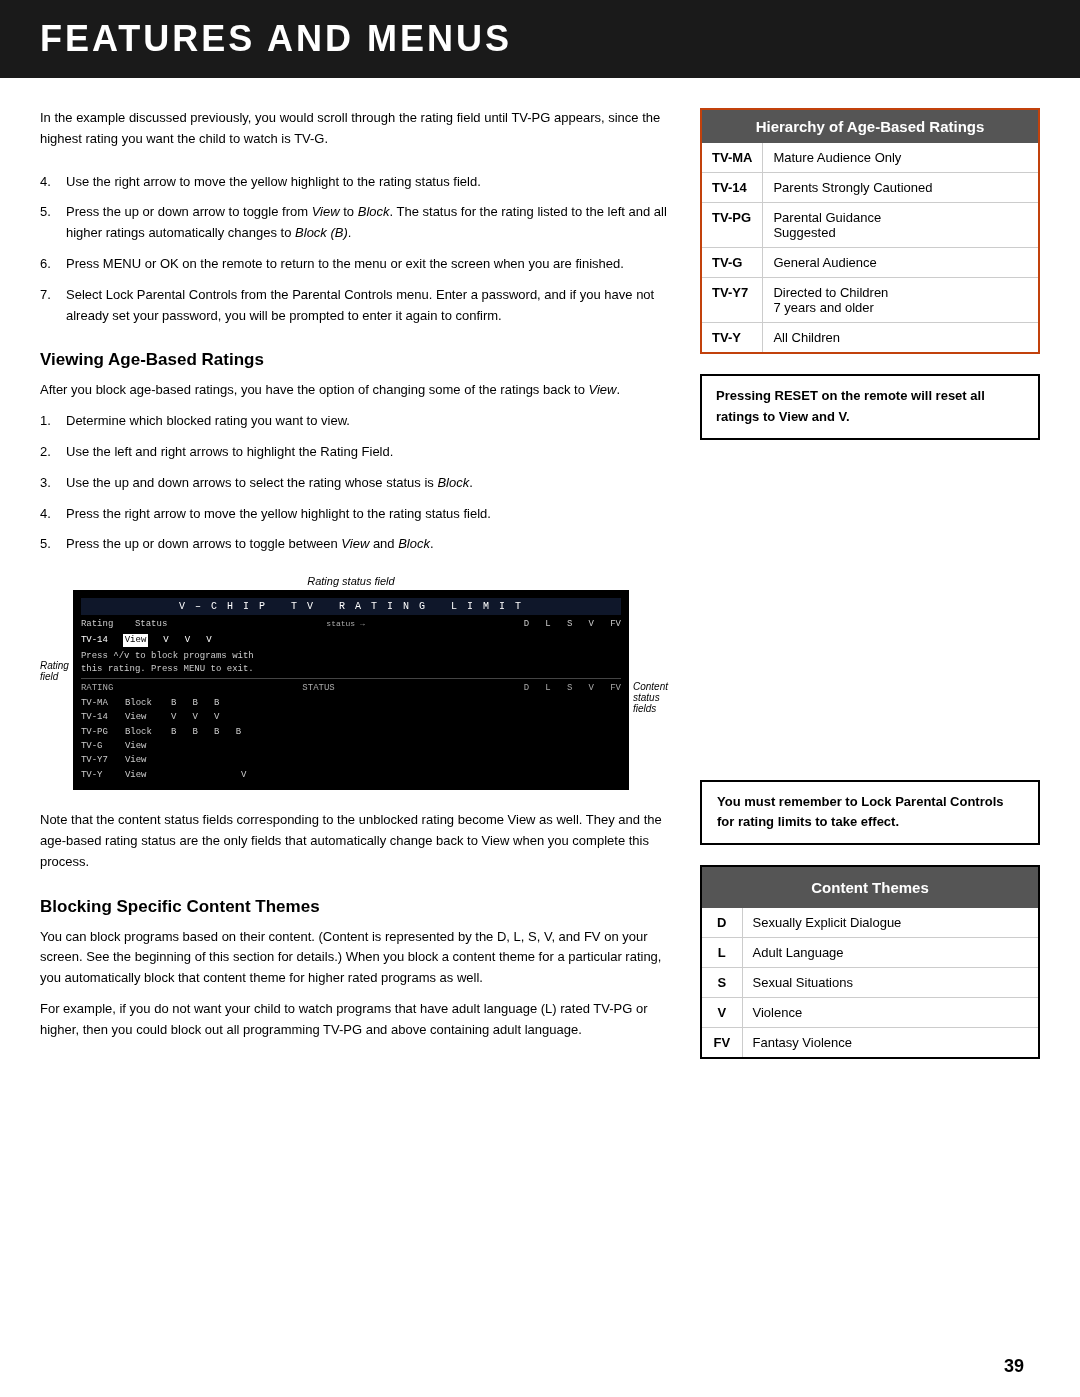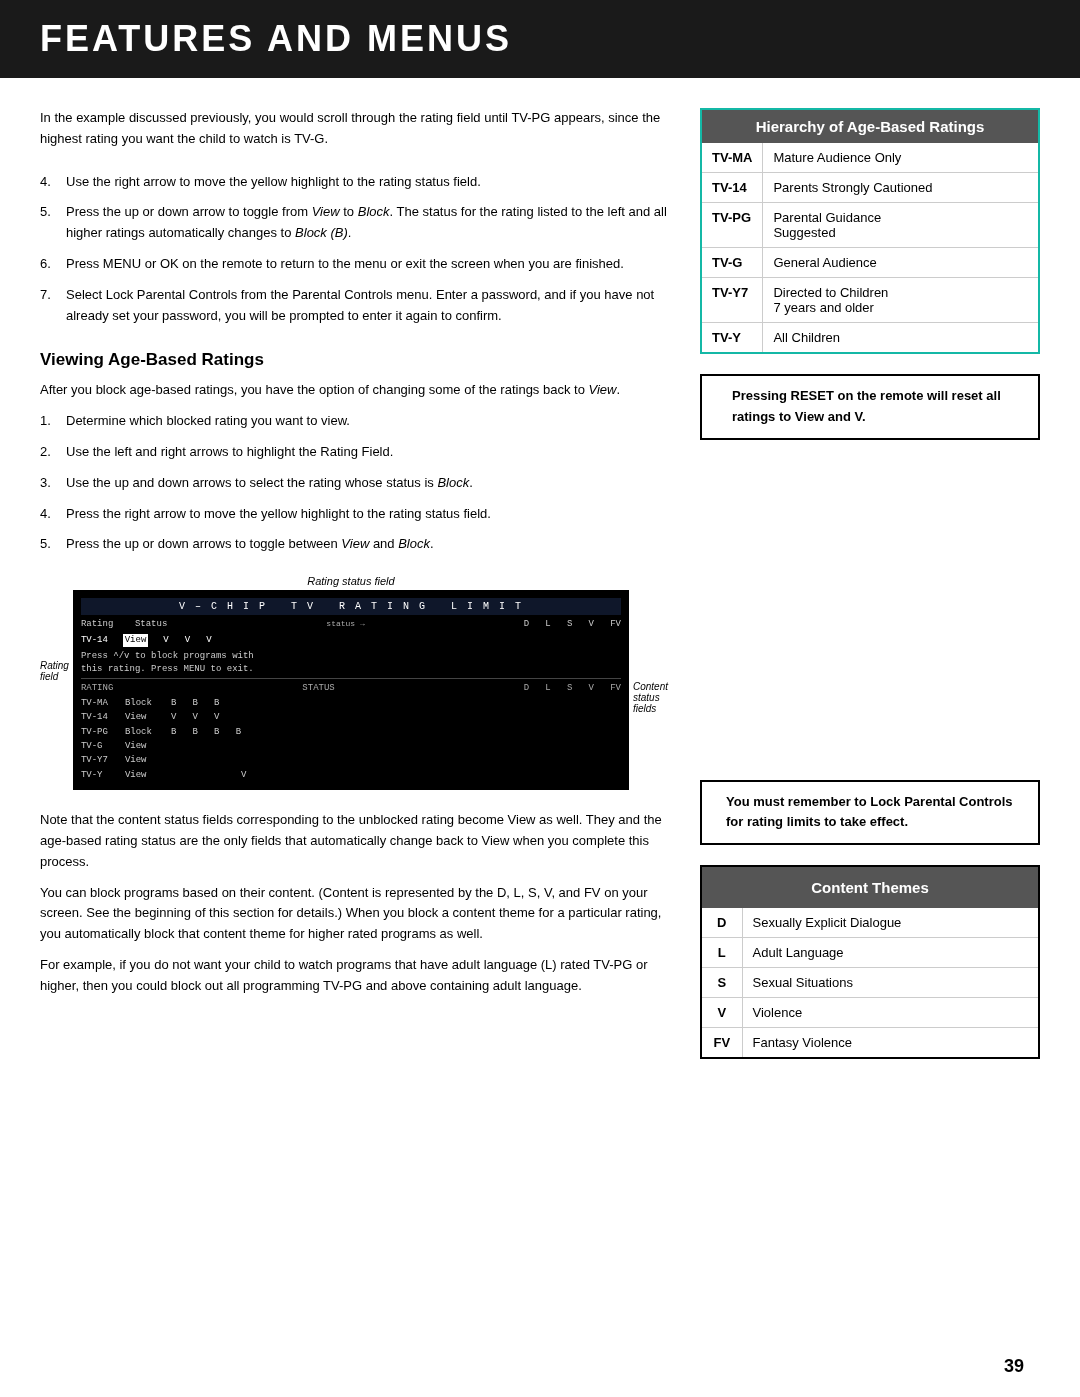--- a/index.html
+++ b/index.html
@@ -77,21 +77,21 @@
     }
 
     .section-body {
       font-size: 13px;
       line-height: 1.6;
       margin-bottom: 10px;
     }
 
     
     .ratings-table-box {
-      border: 2px solid #14b8a6;
+      border: 2px solid #c2410c;
       margin-bottom: 20px;
     }
     .ratings-table-box .box-title {
       background: #555;
       color: #fff;
       font-weight: bold;
       font-size: 15px;
       padding: 8px 12px;
       text-align: center;
     }
@@ -113,21 +113,21 @@
     .ratings-table-box table td:first-child {
       font-weight: bold;
       border-right: 1px solid #ccc;
       white-space: nowrap;
       width: 60px;
     }
 
     
     .note-box {
       border: 2px solid #000;
-      padding: 10px 30px;
+      padding: 10px 14px;
       font-size: 13px;
       line-height: 1.6;
       margin-bottom: 20px;
     }
     .tv-screen {
       background: #000;
       color: #fff;
       font-family: 'Courier New', monospace;
       font-size: 10px;
       padding: 8px;
@@ -213,21 +213,21 @@
     .content-themes-box table td:first-child {
       font-weight: bold;
       border-right: 1px solid #ccc;
       width: 40px;
       text-align: center;
     }
 
     
     .lock-note-box {
       border: 2px solid #000;
-      padding: 10px 24px;
+      padding: 10px 15px;
       font-size: 13px;
       font-weight: bold;
       line-height: 1.6;
       margin-bottom: 20px;
     }
 
     
     .page-number {
       position: absolute;
       bottom: 20px;
@@ -358,20 +358,21 @@
           </div>
         </div>
       </div>
       <div class="tv-right-labels">
         <div style="font-size:10px; font-style:italic; margin-top:30px;">Content<br>status<br>fields</div>
       </div>
     </div>
 
     <p class="section-body">Note that the content status fields corresponding to the unblocked rating become View as well. They and the age-based rating status are the only fields that automatically change back to View when you complete this process.</p>
 
+    <h2 class="section-heading">Blocking Specific Content Themes</h2>
     <p class="section-body">You can block programs based on their content. (Content is represented by the D, L, S, V, and FV on your screen. See the beginning of this section for details.) When you block a content theme for a particular rating, you automatically block that content theme for higher rated programs as well.</p>
     <p class="section-body">For example, if you do not want your child to watch programs that have adult language (L) rated TV-PG or higher, then you could block out all programming TV-PG and above containing adult language.</p>
 
   </div>
 
   <div class="right-column">
 
     <div class="ratings-table-box">
       <div class="box-title">Hierarchy of Age-Based Ratings</div>
       <table>

